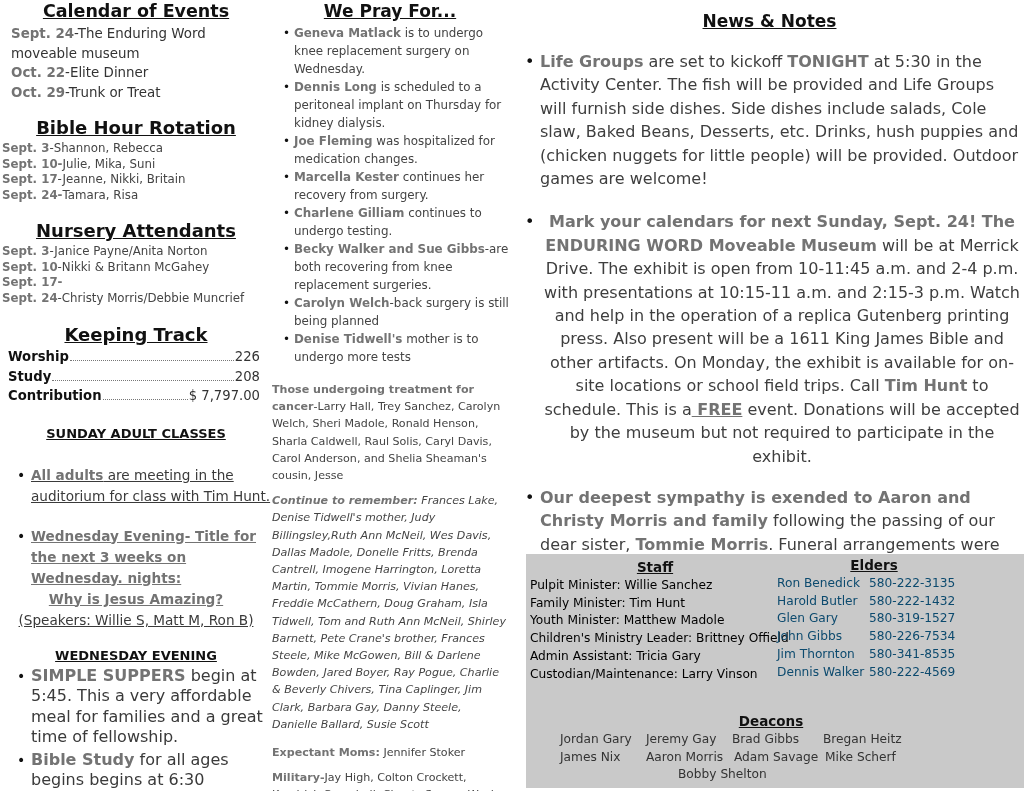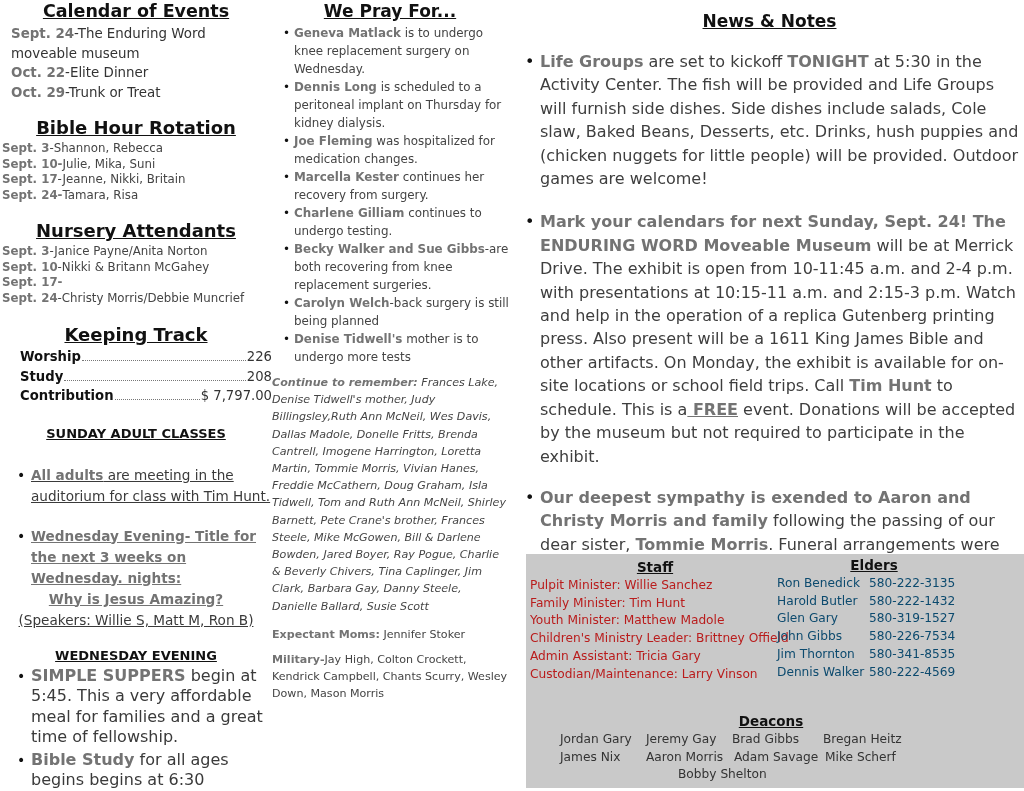--- a/index.html
+++ b/index.html
@@ -13,21 +13,21 @@
     #col1 { position: absolute; left: 0; top: 0; width: 272px; }
     #cal-title { font-size: 17.5px; margin-top: 0px; line-height: 22px; }
     .cal-list { padding-left: 11px; margin-top: 2px; }
     .cal-item { font-size: 13.4px; line-height: 19.5px; color: #333; }
     .sec-h { font-size: 18px; line-height: 18px; }
     #bible-h { margin-top: 17px; }
     #nursery-h { margin-top: 19px; }
     #track-h { margin-top: 20px; }
     .small-list { padding-left: 2px; margin-top: 4px; }
     .small-item { font-size: 11.8px; line-height: 15.5px; color: #444; }
-    .track-list { padding-left: 20px; margin-top: 3px; }
+    .track-list { padding-left: 8px; margin-top: 3px; }
     .track-row { display: flex; font-size: 13.2px; line-height: 19.5px; width: 252px; align-items: baseline; color: #333; }
     .track-row .lbl { font-weight: bold; color: #111; }
     .track-row .dots { flex: 1; border-bottom: 1px dotted #777; margin: 0 1px 4px 1px; }
     #sunday-h { margin-top: 20px; font-size: 13px; }
     .bul { position: relative; padding-left: 31px; }
     .bul::before { content: "\2022"; position: absolute; left: 17px; color: #111; font-size: 14px; }
     .s-item { font-size: 13.6px; line-height: 21px; margin-top: 19px; }
     .s-item.first { margin-top: 24px; }
     .center-line { text-align: center; padding-left: 0; }
     #wed-h { margin-top: 16px; font-size: 13px; line-height: 17px; }
@@ -44,28 +44,28 @@
     #remember-para { margin-top: 8px; font-style: italic; }
     #moms-para { margin-top: 11px; }
     #mil-para { margin-top: 8px; }
 
     
     #col3 { position: absolute; left: 515px; top: 0; width: 509px; }
     #news-title { font-size: 17px; line-height: 22px; margin-top: 10px; padding-left: 0; }
     .n-item { font-size: 16px; line-height: 23.4px; position: relative; padding-left: 25px; color: #3e3e3e; }
     .n-item::before { content: "\2022"; position: absolute; left: 10px; color: #111; }
     #news1 { margin-top: 18px; }
-    #news2 { margin-top: 20px; }
+    #news2 { margin-top: 20px; text-align: center; }
     #news3 { margin-top: 18px; }
 
     
     #staff-box { position: absolute; left: 526px; top: 554px; width: 498px; height: 234px; background: #c9c9c9; }
     #staff-col { position: absolute; left: 4px; top: 3px; width: 250px; }
     #staff-h { font-size: 13.5px; line-height: 20px; text-align: center; width: 250px; }
-    .staff-item { font-size: 12.2px; line-height: 17.7px; color: #b91c1c; white-space: nowrap; }
+    .staff-item { font-size: 12.2px; line-height: 17.7px; color: #000000; white-space: nowrap; }
     #elders-col { position: absolute; left: 251px; top: 1px; width: 210px; }
     #elders-h { font-size: 13.5px; line-height: 20px; text-align: center; width: 150px; margin-left: 22px; }
     .elder-row { font-size: 12.2px; line-height: 17.7px; color: #0c4a6e; display: flex; white-space: nowrap; }
     .elder-row .nm { width: 92px; }
     #deacons-h { position: absolute; top: 157px; left: 0; width: 490px; text-align: center; font-size: 13.5px; line-height: 20px; }
     #deacons-grid { position: absolute; left: 34px; top: 177px; width: 420px; }
     .d-row { display: flex; font-size: 12.2px; line-height: 17.5px; color: #333; white-space: nowrap; }
     .d-row span { display: inline-block; }
     .d1 { width: 86px; } .d2 { width: 86px; } .d3 { width: 91px; }
     #deacon-last { padding-left: 118px; }
@@ -134,20 +134,21 @@
   <div class="p-list">
     <div class="p-item"><b>Geneva Matlack</b><span> is to undergo knee replacement surgery on Wednesday.</span></div>
     <div class="p-item"><b>Dennis Long</b><span> is scheduled to a peritoneal implant on Thursday for kidney dialysis.</span></div>
     <div class="p-item"><b>Joe Fleming</b><span> was hospitalized for medication changes.</span></div>
     <div class="p-item"><b>Marcella Kester</b><span> continues her recovery from surgery.</span></div>
     <div class="p-item"><b>Charlene Gilliam</b><span> continues to undergo testing.</span></div>
     <div class="p-item"><b>Becky Walker and Sue Gibbs</b><span>-are both recovering from knee replacement surgeries.</span></div>
     <div class="p-item"><b>Carolyn Welch</b><span>-back surgery is still being planned</span></div>
     <div class="p-item"><b>Denise Tidwell's</b><span> mother is to undergo more tests</span></div>
   </div>
+  <div id="cancer-para" class="para"><b>Those undergoing treatment for cancer</b><span>-Larry Hall, Trey Sanchez, Carolyn Welch, Sheri Madole, Ronald Henson, Sharla Caldwell,  Raul Solis, Caryl Davis, Carol Anderson,  and Shelia Sheaman's cousin, Jesse</span></div>
   <div id="remember-para" class="para"><b>Continue to remember:</b><span>  Frances Lake, Denise Tidwell's mother, Judy Billingsley,Ruth Ann McNeil, Wes Davis, Dallas Madole,  Donelle Fritts, Brenda Cantrell, Imogene Harrington, Loretta Martin, Tommie Morris, Vivian Hanes, Freddie McCathern, Doug Graham,  Isla Tidwell, Tom and Ruth Ann McNeil, Shirley Barnett, Pete Crane's brother, Frances Steele, Mike McGowen, Bill &amp; Darlene Bowden, Jared Boyer, Ray Pogue, Charlie &amp; Beverly Chivers, Tina Caplinger, Jim Clark, Barbara Gay,  Danny Steele, Danielle Ballard, Susie Scott</span></div>
   <div id="moms-para" class="para"><b>Expectant Moms:</b><span> Jennifer Stoker</span></div>
   <div id="mil-para" class="para"><b>Military-</b><span>Jay High, Colton Crockett, Kendrick Campbell, Chants Scurry, Wesley Down, Mason Morris</span></div>
 </div>
 
 <div id="col3">
   <div id="news-title" class="h">News &amp; Notes </div>
   <div id="news1" class="n-item"><b>Life Groups</b><span> are set to kickoff  </span><b>TONIGHT</b><span> at 5:30 in the Activity Center. The fish will be provided and Life Groups will furnish side dishes. Side dishes include salads, Cole slaw, Baked Beans, Desserts, etc. Drinks, hush puppies and (chicken nuggets for little people) will be provided. Outdoor games are welcome!</span></div>
   <div id="news2" class="n-item"><b> Mark your calendars for next Sunday, Sept. 24! The ENDURING WORD Moveable Museum</b><span> will be at Merrick Drive. The exhibit is open from 10-11:45 a.m. and 2-4 p.m. with presentations at 10:15-11 a.m. and 2:15-3 p.m. Watch and help in the operation of a replica Gutenberg printing press. Also present will be a 1611 King James Bible and other artifacts. On Monday, the exhibit is available for on-site locations or school field trips. Call </span><b>Tim Hunt</b><span> to schedule. This is a</span><b class="u"> FREE</b><span> event. Donations will be accepted by the museum but not required to participate in the exhibit.</span></div>
   <div id="news3" class="n-item"><b>Our deepest sympathy is exended to Aaron and Christy Morris and family</b><span> following the passing of our dear sister, </span><b>Tommie Morris</b><span>. Funeral arrangements were pending at the time of this publication.</span></div>

